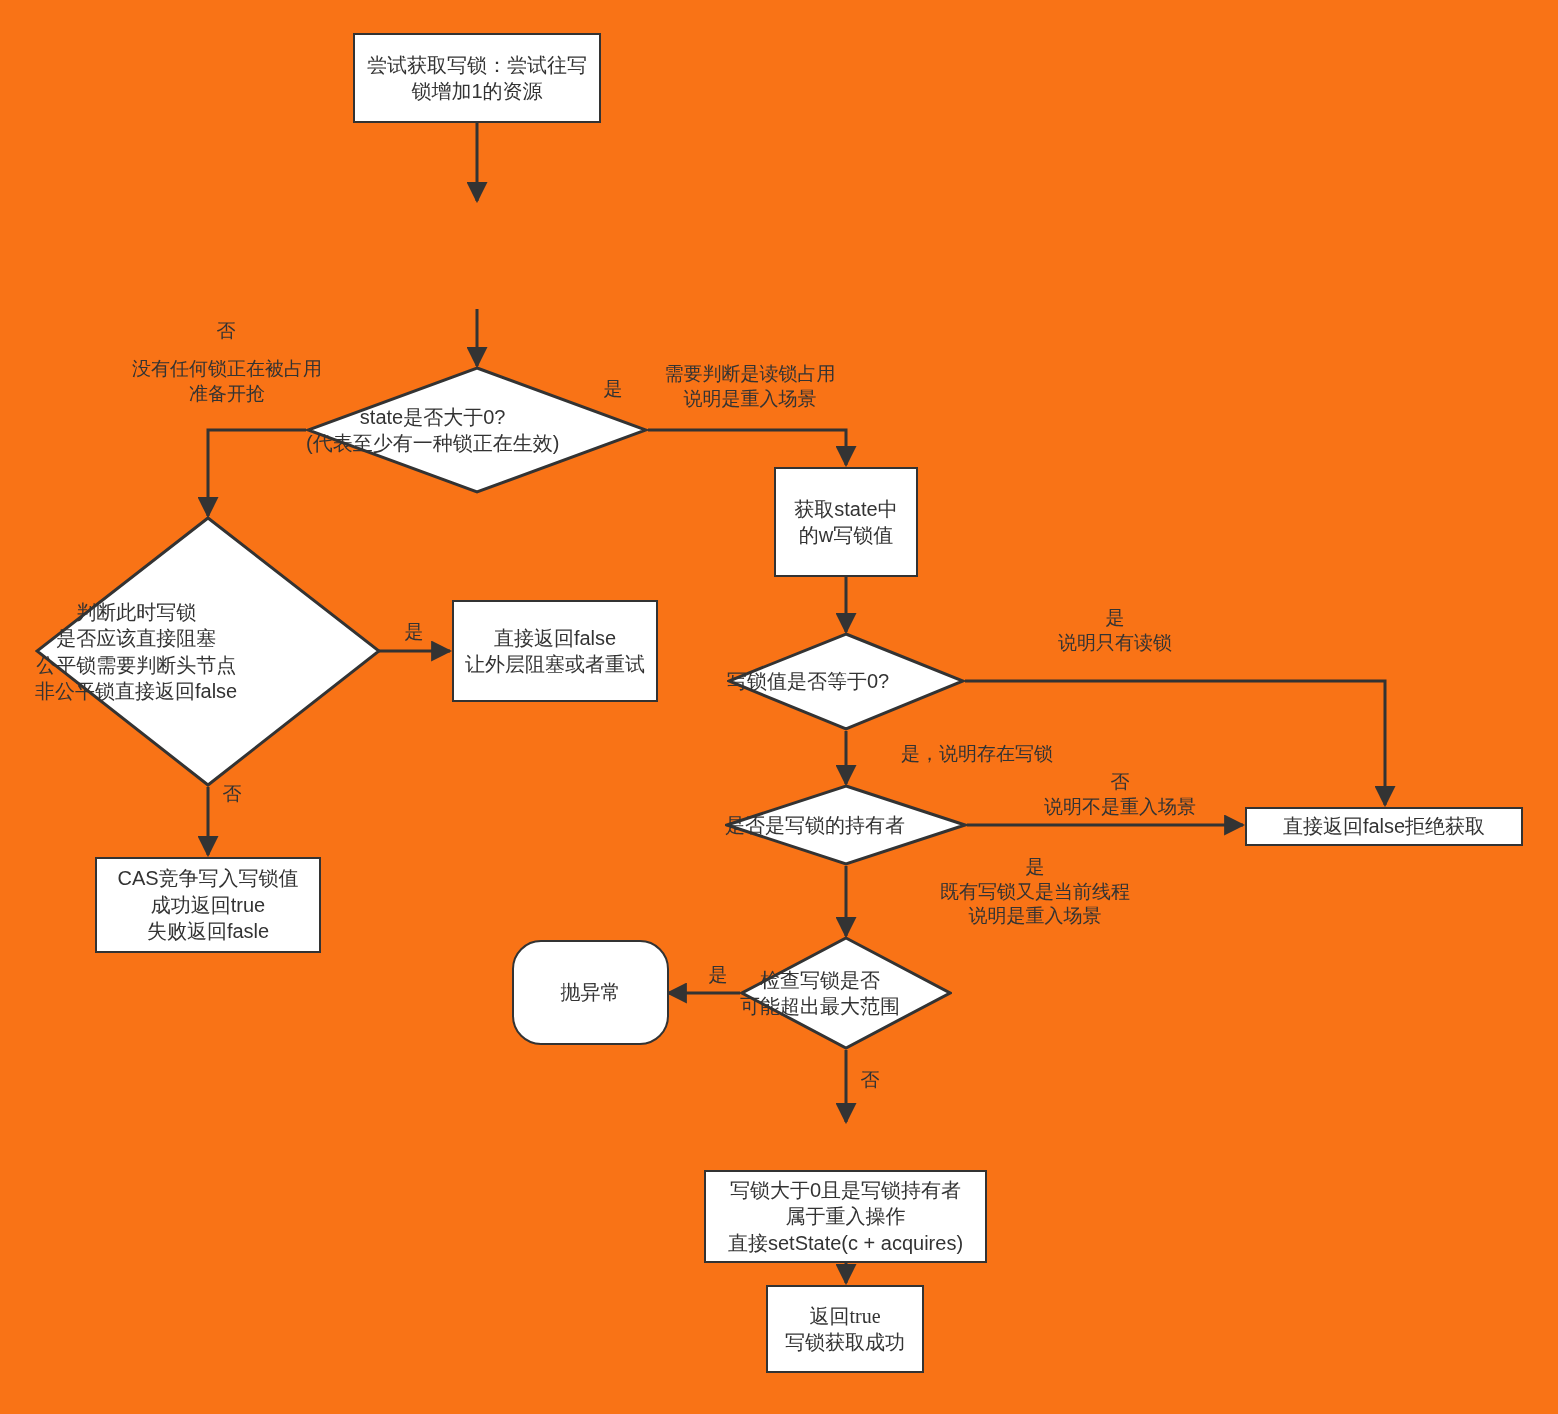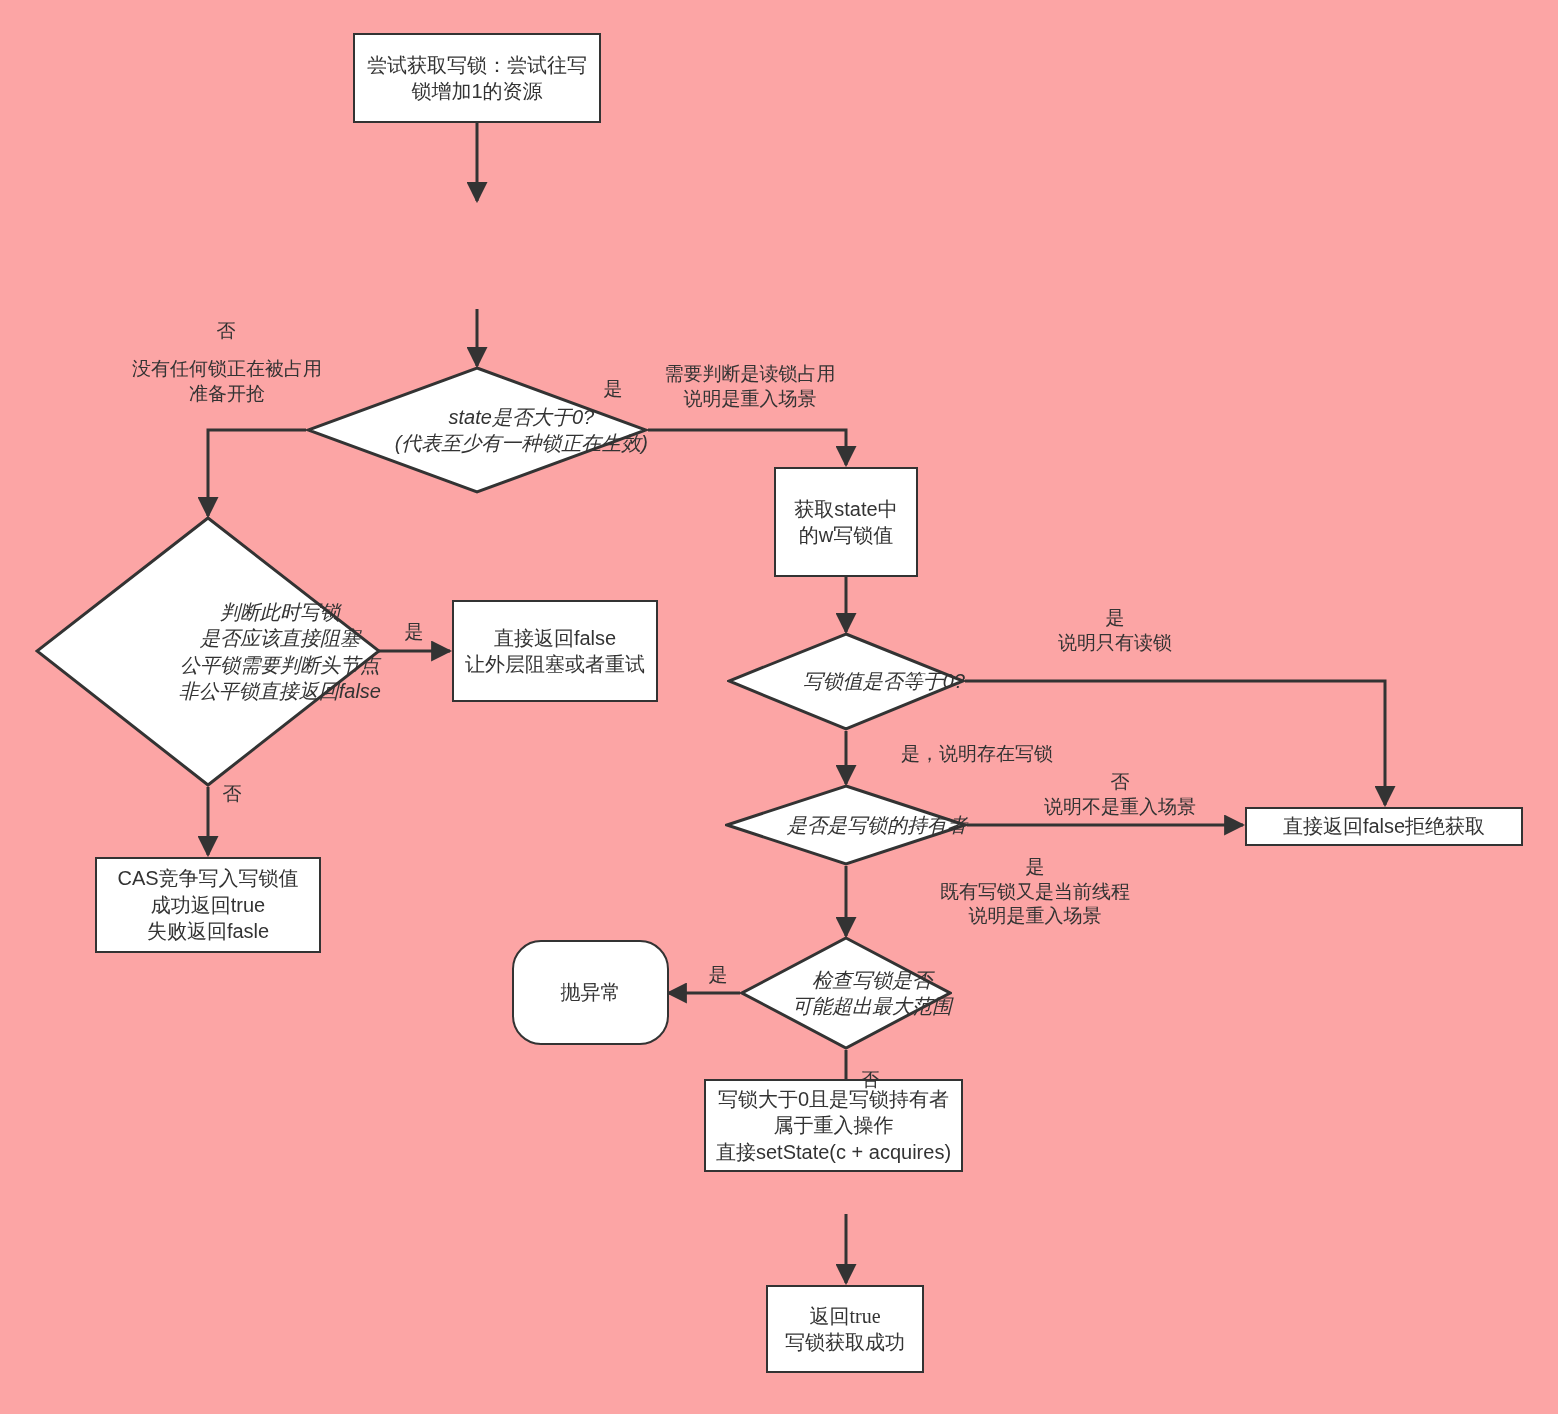--- a/index.html
+++ b/index.html
@@ -7,21 +7,21 @@
     padding: 0;
     background: #f8f8f8;
   }
   body {
     font-family: "Liberation Sans", "DejaVu Sans", sans-serif;
   }
   #canvas {
     position: relative;
     width: 1558px;
     height: 1414px;
-    background: #fca5a5;
+    background: #f97316;
     overflow: hidden;
   }
   #edges {
     position: absolute;
     left: 0;
     top: 0;
     width: 1558px;
     height: 1414px;
     pointer-events: none;
   }
@@ -38,22 +38,21 @@
   }
   .box {
     background: #ffffff;
     border: 2px solid #333333;
     font-size: 20px;
   }
   .diamond-wrap {
     position: absolute;
     display: flex;
     align-items: center;
-    justify-content: flex-end;
-    font-style: italic;
+    justify-content: flex-start;
   }
   .diamond-shape {
     position: absolute;
     left: 0; top: 0;
     width: 100%;
     height: 100%;
   }
   .diamond-label {
     position: relative;
     z-index: 2;
@@ -166,21 +165,21 @@
   <div class="diamond-wrap" style="left:740px; top:936px; width:212px; height:114px;">
     <svg class="diamond-shape" viewBox="0 0 212 114" preserveAspectRatio="none">
       <polygon points="106,2 210,57 106,112 2,57" fill="#ffffff" stroke="#333333" stroke-width="3" vector-effect="non-scaling-stroke"></polygon>
     </svg>
     <div class="diamond-label">检查写锁是否
 可能超出最大范围</div>
   </div>
 
   <div class="node box" style="left:512px; top:940px; width:157px; height:105px;border-radius:29px;">抛异常</div>
 
-  <div class="node box" style="left:704px; top:1079px; width:259px; height:93px;">写锁大于0且是写锁持有者
+  <div class="node box" style="left:704px; top:1170px; width:283px; height:93px;">写锁大于0且是写锁持有者
 属于重入操作
 直接setState(c + acquires)</div>
 
   <div class="node box" style="left:766px; top:1285px; width:158px; height:88px;font-family:Liberation Serif, serif;">返回true
 写锁获取成功</div>
 
   <div class="edge-label" style="left:196px; top:319px; width:60px;">否</div>
 
   <div class="edge-label" style="left:122px; top:357px; width:210px;">没有任何锁正在被占用
 准备开抢</div>

